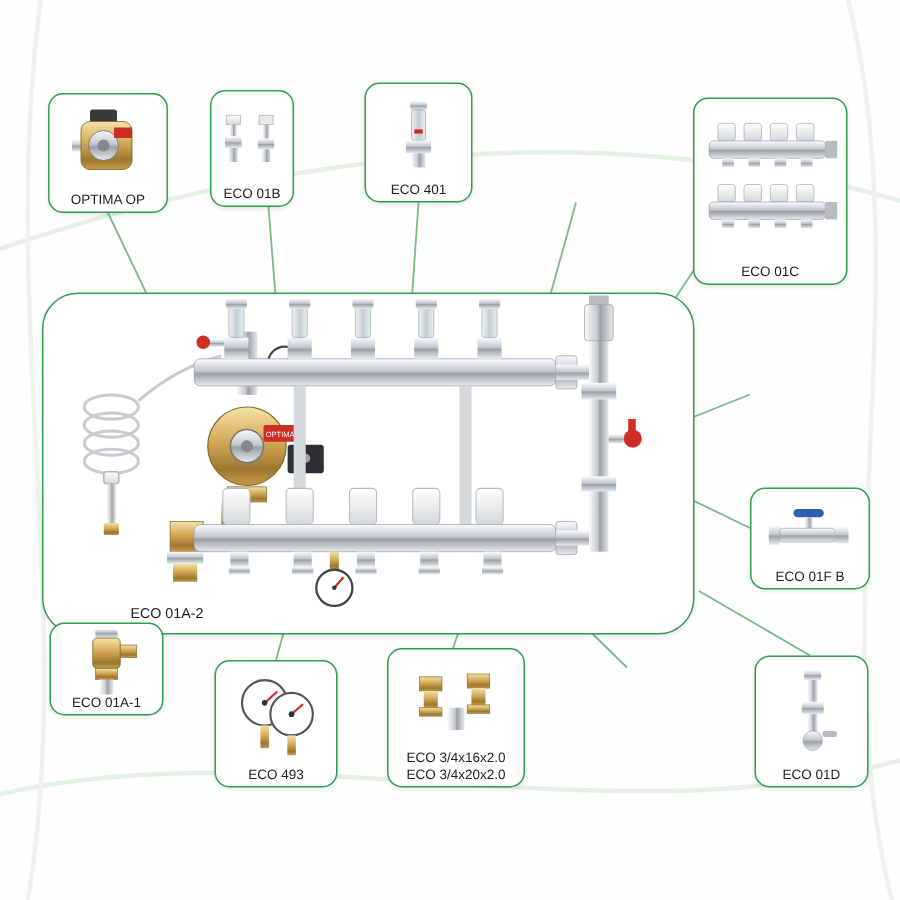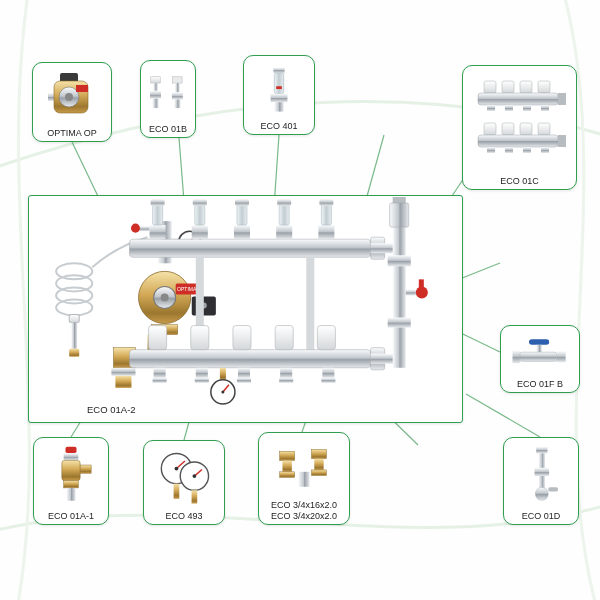--- a/index.html
+++ b/index.html
@@ -7,21 +7,21 @@
          font-family:"Liberation Sans",sans-serif;}
   .bg,.lines{position:absolute;left:0;top:0;width:600px;height:600px;}
   .bg{z-index:0;} .lines{z-index:1;}
   .callout{position:absolute;z-index:2;background:#ffffff;border:1.5px solid #2f9e4f;
            border-radius:10px;box-shadow:0 1px 3px rgba(0,0,0,.10);
            display:flex;flex-direction:column;align-items:center;justify-content:space-between;
            padding:4px 2px 3px 2px;box-sizing:border-box;}
   .thumb{flex:1;display:flex;align-items:center;justify-content:center;width:100%;overflow:hidden;}
   .callout-label{font-size:9px;line-height:1.15;color:#1d1d1d;text-align:center;white-space:nowrap;}
   .main-box{position:absolute;z-index:2;left:28px;top:195px;width:435px;height:228px;
-            background:#ffffff;border:1.5px solid #2f9e4f;border-radius:3px;
+            background:#ffffff;border:1.5px solid #2f9e4f;border-radius:24px;
             box-shadow:0 1px 3px rgba(0,0,0,.10);box-sizing:border-box;overflow:hidden;}
   .main-label{position:absolute;left:58px;bottom:7px;font-size:9.5px;color:#1d1d1d;z-index:3;}
 </style>
 </head>
 <body>
 
 <div class="stage">
 
   <svg width="0" height="0" style="position:absolute" aria-hidden="true">
     <defs>
@@ -245,21 +245,21 @@
         <rect x="27" y="10" width="10" height="22" rx="2" fill="url(#gGl)" stroke="#9fb0b8" stroke-width="0.6"></rect>
         <rect x="29" y="24" width="6" height="3" fill="#cf2e26"></rect>
         <rect x="23" y="32" width="18" height="9" fill="url(#gC)"></rect>
         <rect x="27" y="41" width="10" height="10" fill="url(#gCH)"></rect>
       </svg>
     </div>
     <div class="callout-label">ECO 401</div>
   </div>
 
 
-  <div class="callout" style="left:462px;top:65px;width:115px;height:125px">
+  <div class="callout" style="left:462px;top:65px;width:103px;height:125px">
     <div class="thumb">
       <svg width="104" height="96" viewBox="0 0 100 96">
         <g>
           <rect x="14" y="6" width="12" height="12" rx="2" fill="url(#gW)" stroke="#b5b8ba" stroke-width="0.6"></rect>
           <rect x="32" y="6" width="12" height="12" rx="2" fill="url(#gW)" stroke="#b5b8ba" stroke-width="0.6"></rect>
           <rect x="50" y="6" width="12" height="12" rx="2" fill="url(#gW)" stroke="#b5b8ba" stroke-width="0.6"></rect>
           <rect x="68" y="6" width="12" height="12" rx="2" fill="url(#gW)" stroke="#b5b8ba" stroke-width="0.6"></rect>
           <rect x="8" y="18" width="80" height="12" rx="3" fill="url(#gC)" stroke="#9aa1a8" stroke-width="0.5"></rect>
           <rect x="88" y="18" width="8" height="12" fill="#b7bcc1"></rect>
           <rect x="17" y="30" width="8" height="6" fill="url(#gC)"></rect>
@@ -291,21 +291,21 @@
         <rect x="24" y="8" width="22" height="6" rx="3" fill="#2c5fae"></rect>
         <rect x="32" y="14" width="6" height="8" fill="url(#gCH)"></rect>
         <rect x="6" y="20" width="8" height="14" fill="url(#gC)"></rect>
         <rect x="14" y="22" width="40" height="10" rx="2" fill="url(#gC)" stroke="#9aa1a8" stroke-width="0.5"></rect>
         <rect x="54" y="21" width="10" height="12" fill="url(#gC)"></rect>
       </svg>
     </div>
     <div class="callout-label">ECO 01F B</div>
   </div>
 
-  <div class="callout" style="left:33px;top:437px;width:76px;height:88px">
+  <div class="callout" style="left:33px;top:415px;width:76px;height:62px">
     <div class="thumb">
       <svg width="58" height="66" viewBox="0 0 60 72">
         <rect x="24" y="4" width="12" height="7" rx="2" fill="#cf2e26"></rect>
         <rect x="22" y="11" width="16" height="8" fill="url(#gC)"></rect>
         <rect x="20" y="19" width="20" height="22" rx="3" fill="url(#gG)" stroke="#8a6a2c" stroke-width="0.6"></rect>
         <rect x="40" y="24" width="12" height="9" fill="url(#gG)" stroke="#8a6a2c" stroke-width="0.5"></rect>
         <rect x="22" y="41" width="16" height="8" fill="url(#gG)" stroke="#8a6a2c" stroke-width="0.5"></rect>
         <rect x="25" y="49" width="10" height="14" fill="url(#gCH)"></rect>
       </svg>
     </div>

